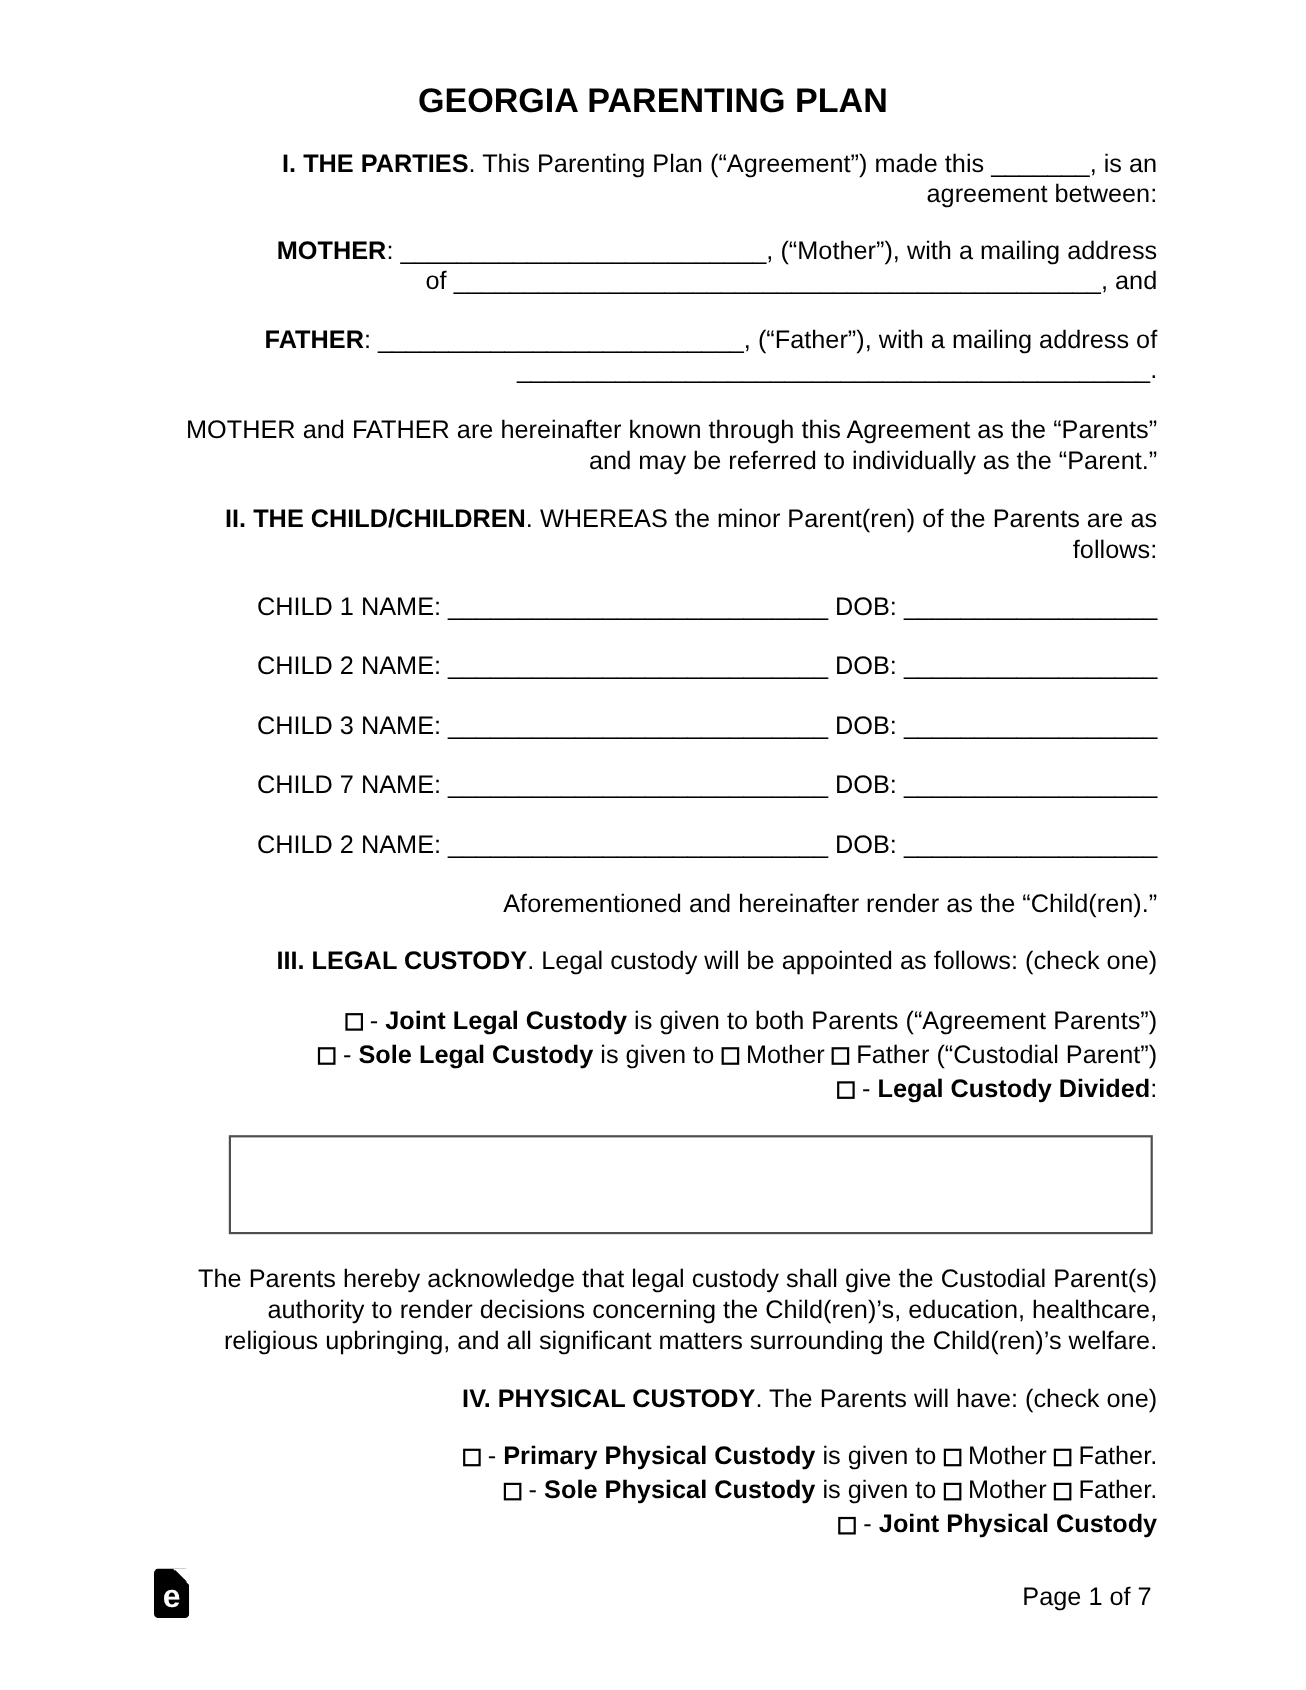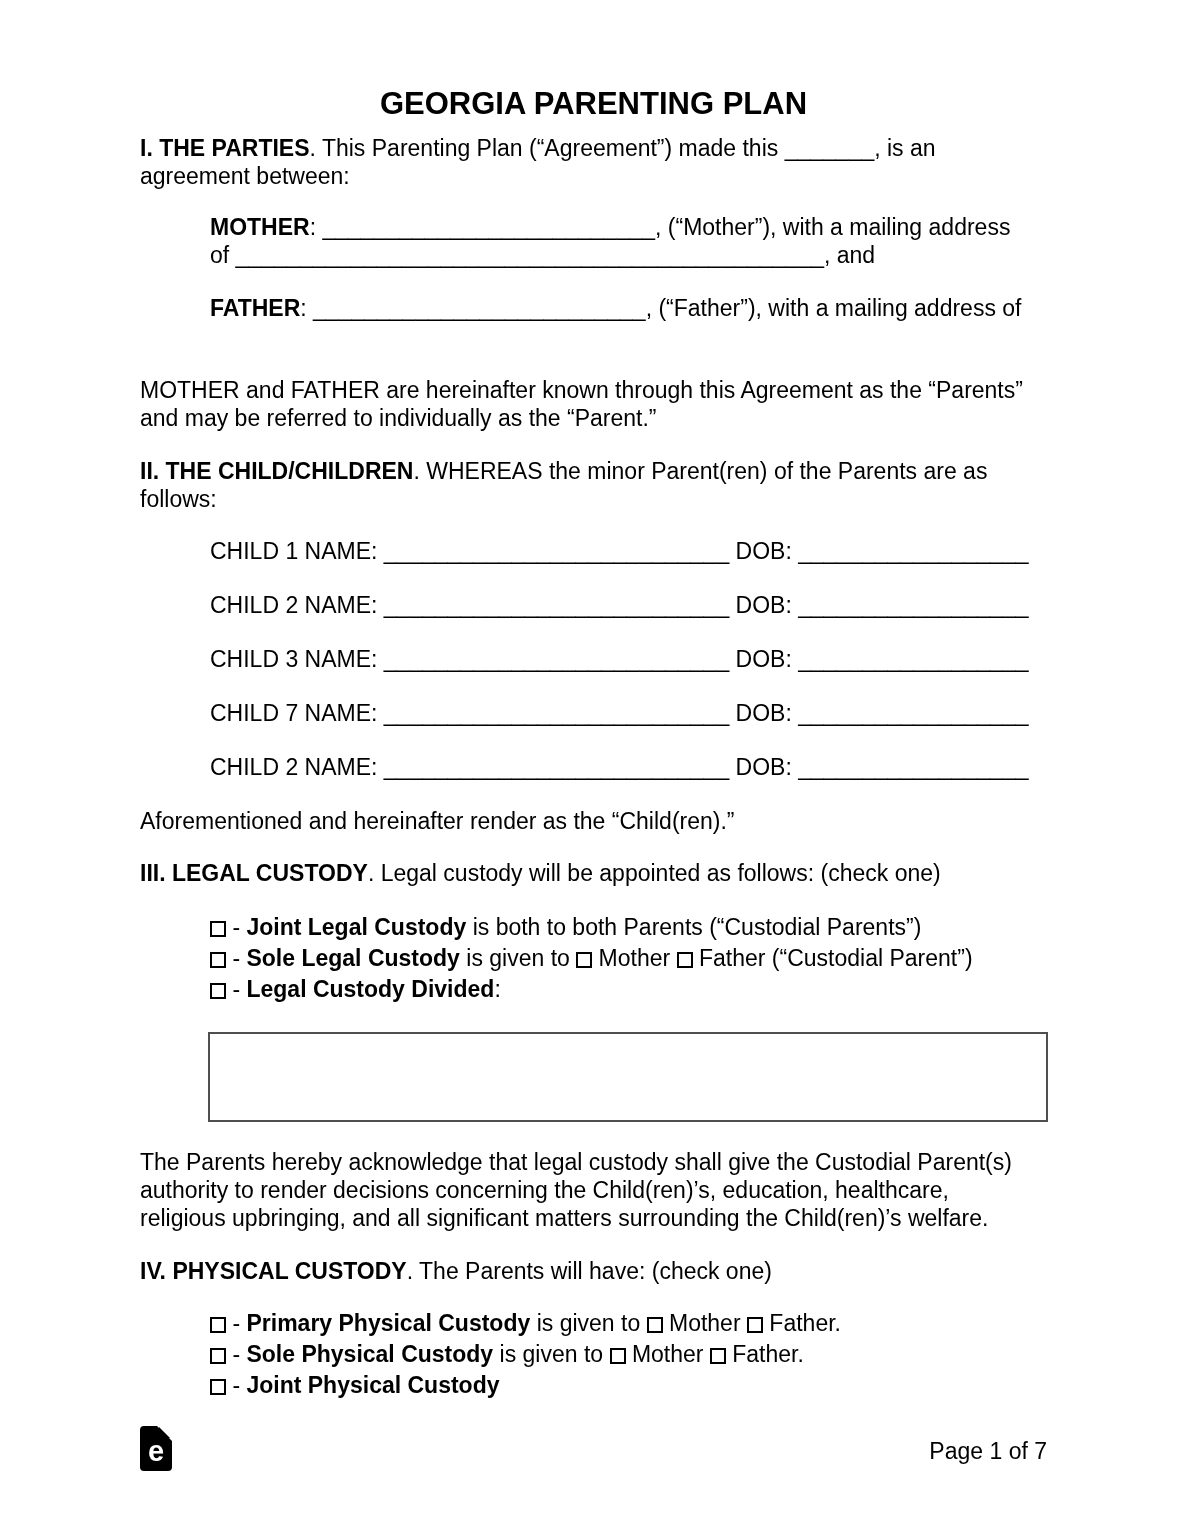--- a/index.html
+++ b/index.html
@@ -9,33 +9,33 @@
     height: 1536px;
     background: #ffffff;
     color: #000000;
     font-family: "Liberation Sans", "DejaVu Sans", sans-serif;
     font-size: 23px;
     line-height: 28px;
     overflow: hidden;
   }
   .title {
     position: absolute;
-    top: 87px;
+    top: 75px;
     left: 0;
     width: 1187px;
     margin: 0;
     text-align: center;
     font-size: 31px;
     line-height: 34px;
     font-weight: bold;
     white-space: pre;
   }
   .blk { position: absolute; left: 140px; width: 912px; }
   .ind { left: 210px; width: 842px; }
-  .line { white-space: pre; height: 28px; }
+  .line { white-space: pre; height: 28px; text-align: right; }
   .opt  { line-height: 31px; height: 31px; }
   b { font-weight: bold; }
   .child-row { margin-bottom: 26px; }
   .cb {
     display: inline-block;
     width: 16px;
     height: 16px;
     box-sizing: border-box;
     border: 2px solid #000;
     background: #fff;
@@ -71,20 +71,21 @@
     <div class="line"><span>agreement between:</span></div>
   </div>
 
   <div class="blk ind" style="top:213px">
     <div class="line"><b>MOTHER</b><span>: </span><span>__________________________</span><span>, (“Mother”), with a mailing address</span></div>
     <div class="line"><span>of </span><span>______________________________________________</span><span>, and</span></div>
   </div>
 
   <div class="blk ind" style="top:294px">
     <div class="line"><b>FATHER</b><span>: </span><span>__________________________</span><span>, (“Father”), with a mailing address of</span></div>
+    <div class="line"><span>_____________________________________________</span><span>.</span></div>
   </div>
 
   <div class="blk" style="top:376px">
     <div class="line"><span>MOTHER and FATHER are hereinafter known through this Agreement as the “Parents”</span></div>
     <div class="line"><span>and may be referred to individually as the “Parent.”</span></div>
   </div>
 
   <div class="blk" style="top:457px">
     <div class="line"><b>II. THE CHILD/CHILDREN</b><span>. WHEREAS the minor Parent(ren) of the Parents are as</span></div>
     <div class="line"><span>follows:</span></div>
@@ -100,21 +101,21 @@
 
   <div class="blk" style="top:807px">
     <div class="line"><span>Aforementioned and hereinafter render as the “Child(ren).”</span></div>
   </div>
 
   <div class="blk" style="top:859px">
     <div class="line"><b>III. LEGAL CUSTODY</b><span>. Legal custody will be appointed as follows: (check one)</span></div>
   </div>
 
   <div class="blk ind" style="top:912px">
-    <div class="line opt"><span class="cb"></span><span> - </span><b>Joint Legal Custody</b><span> is both to both Parents (“Custodial Parents”)</span></div>
+    <div class="line opt"><span class="cb"></span><span> - </span><b>Joint Legal Custody</b><span> is given to both Parents (“Agreement Parents”)</span></div>
     <div class="line opt"><span class="cb"></span><span> - </span><b>Sole Legal Custody</b><span> is given to </span><span class="cb"></span><span> Mother </span><span class="cb"></span><span> Father (“Custodial Parent”)</span></div>
     <div class="line opt"><span class="cb"></span><span> - </span><b>Legal Custody Divided</b><span>:</span></div>
   </div>
 
   <div class="divided-box"></div>
 
   <div class="blk" style="top:1148px">
     <div class="line"><span>The Parents hereby acknowledge that legal custody shall give the Custodial Parent(s)</span></div>
     <div class="line"><span>authority to render decisions concerning the Child(ren)’s, education, healthcare,</span></div>
     <div class="line"><span>religious upbringing, and all significant matters surrounding the Child(ren)’s welfare.</span></div>

